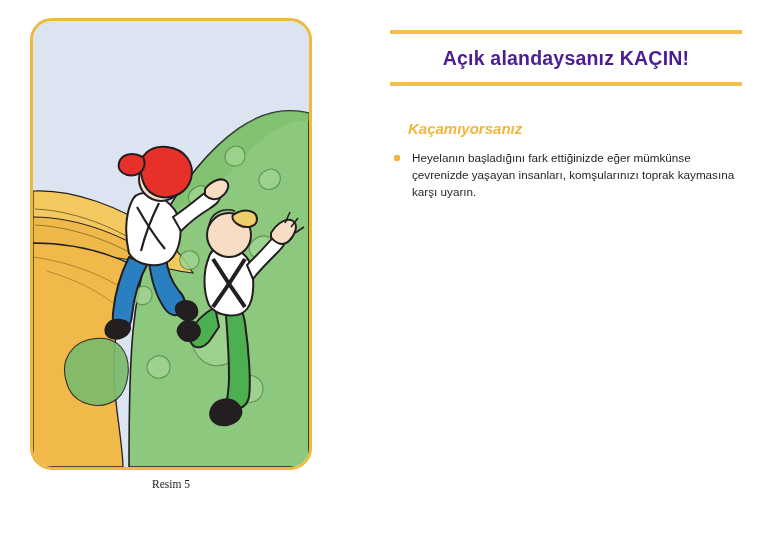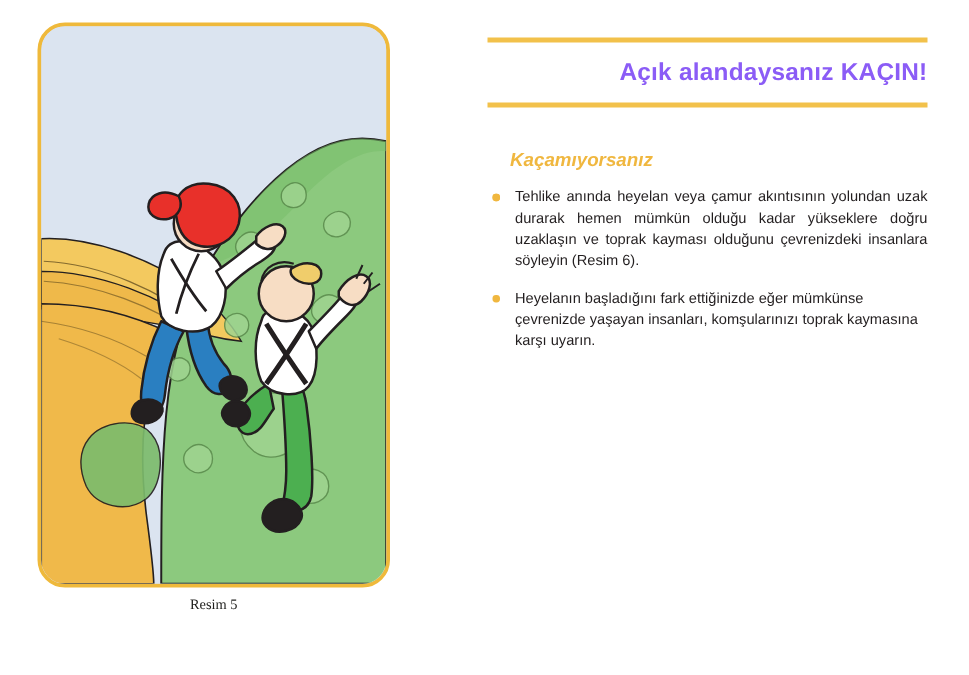--- a/index.html
+++ b/index.html
@@ -59,22 +59,22 @@
     top: 30px;
     width: 352px;
   }
   .rule {
     height: 4px;
     background: #f2c14b;
     width: 100%;
   }
   .rule-top { margin-bottom: 0; }
   .title {
-    text-align: right;
-    color: #8b5cf6;
+    text-align: center;
+    color: #4c1d95;
     font-size: 19.5px;
     font-weight: bold;
     padding: 14px 0 13px 0;
     letter-spacing: .2px;
     line-height: 1.1;
   }
   .rule-bot { margin-bottom: 0; }
 
   .subhead {
     margin-top: 34px;
@@ -236,21 +236,21 @@
 
     <div class="subhead">Kaçamıyorsanız</div>
 
     <ul class="bullets">
 
       <li>
         <span class="dot"></span>
       </li>
 
       <li>
-        <span class="dot"></span><span>Tehlike anında heyelan veya çamur akıntısının yolundan uzak durarak hemen mümkün olduğu kadar yükseklere doğru uzaklaşın ve toprak kayması olduğunu çevrenizdeki insanlara söyleyin (Resim 6).</span>
+        <span class="dot"></span>
       </li>
 
 
       <li class="li-last">
         <span class="dot"></span><span>Heyelanın başladığını fark ettiğinizde eğer mümkünse çevrenizde yaşayan insanları, komşularınızı toprak kaymasına karşı uyarın.</span>
       </li>
 
     </ul>
   </div>
 

